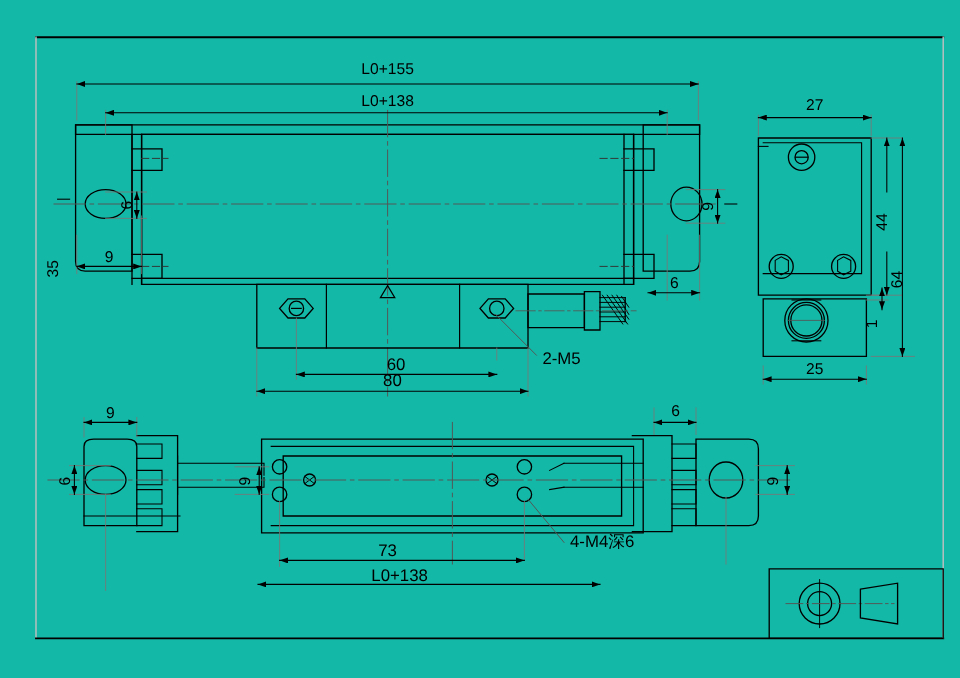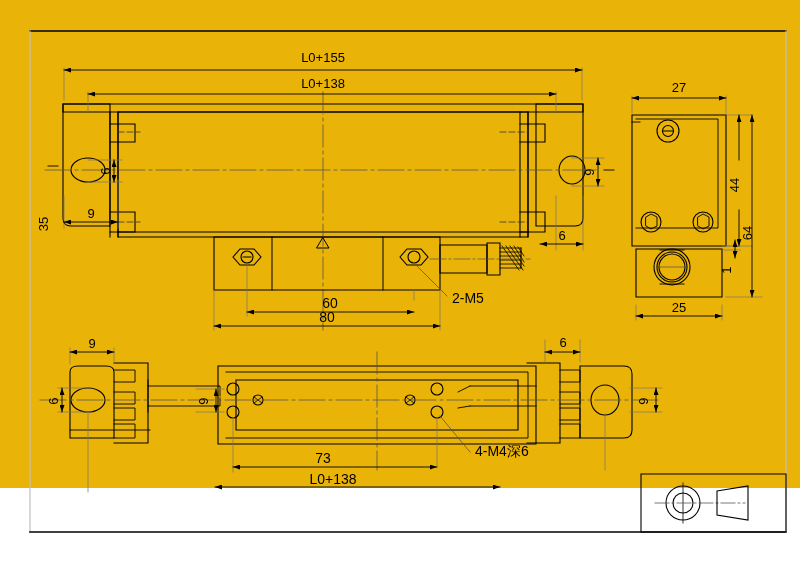--- a/index.html
+++ b/index.html
@@ -1,18 +1,18 @@
 <!DOCTYPE html>
 <html><head>
 <meta charset="utf-8">
 <style>
   html,body{margin:0;padding:0;background:#ffffff;}
   body{width:800px;height:565px;overflow:hidden;
        font-family:"Liberation Sans","DejaVu Sans",sans-serif;}
-  #stage{position:relative;width:800px;height:488px;background:#eab308;}
+  #stage{position:relative;width:800px;height:565px;background:#14b8a6;}
   #stage svg{position:absolute;left:0;top:0;}
 </style>
 </head>
 <body>
 
 <div id="stage">
 <svg width="800" height="565" viewBox="0 0 800 565" xmlns="http://www.w3.org/2000/svg">
   <defs>
     <marker id="ah" markerWidth="9" markerHeight="6" refX="9" refY="3" orient="auto" markerUnits="userSpaceOnUse">
       <path d="M0,0 L9,3 L0,6 Z" fill="#000"></path>

